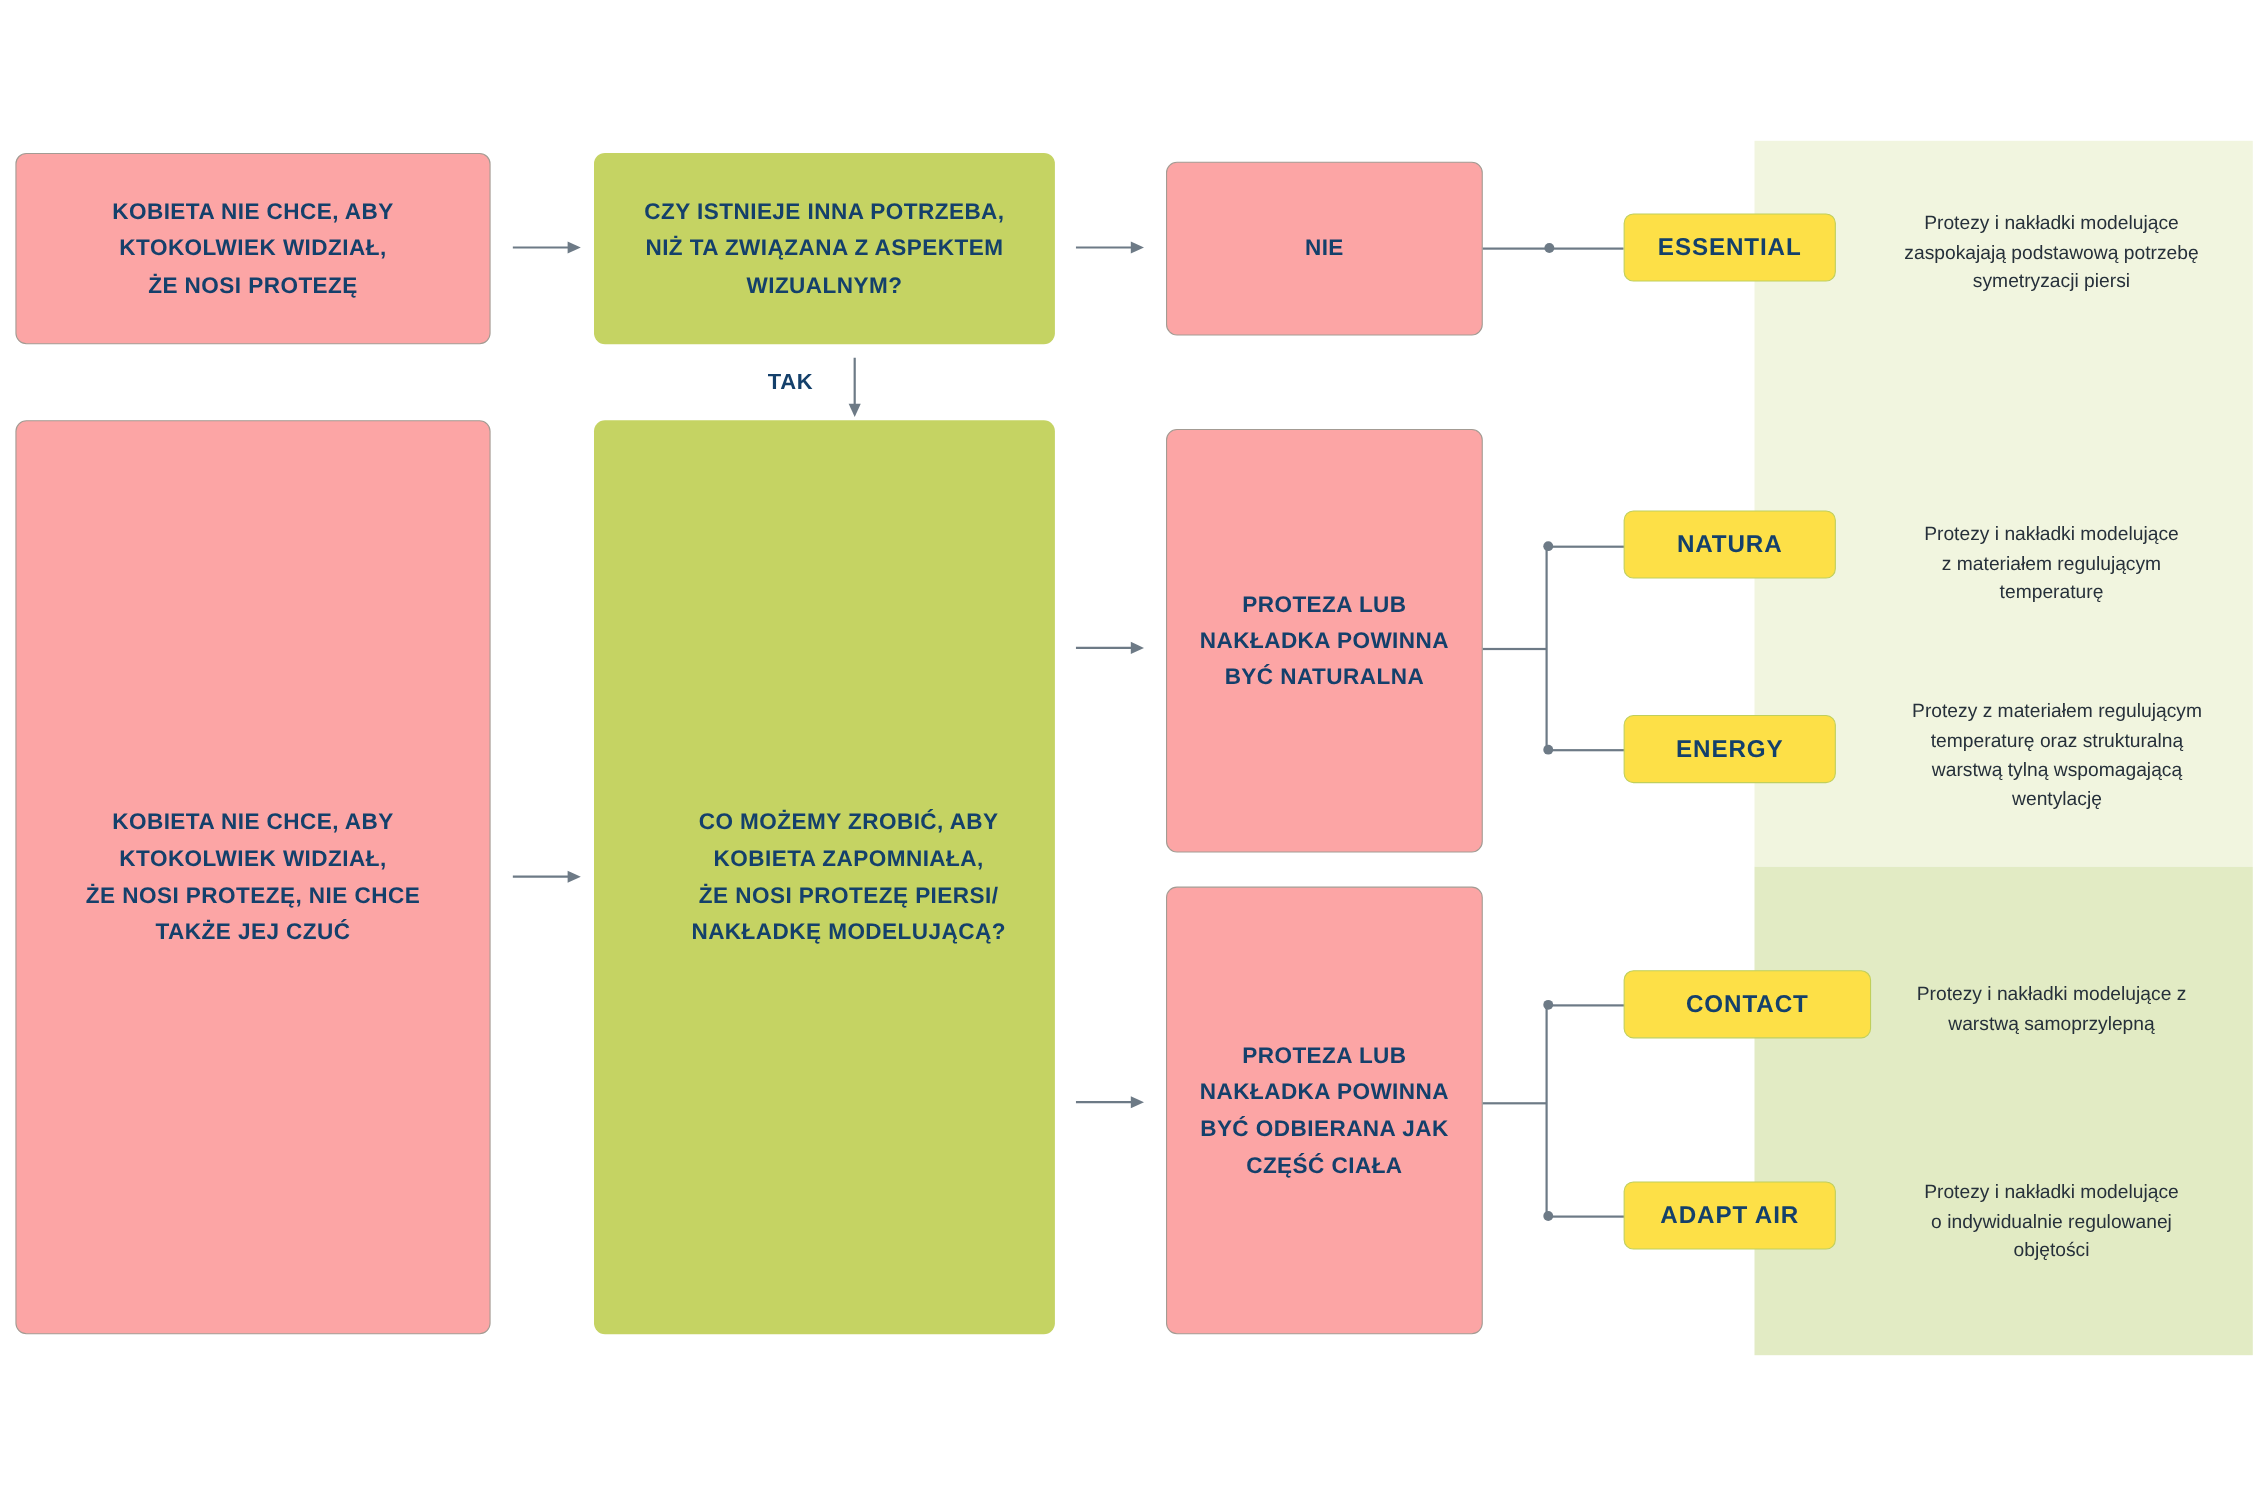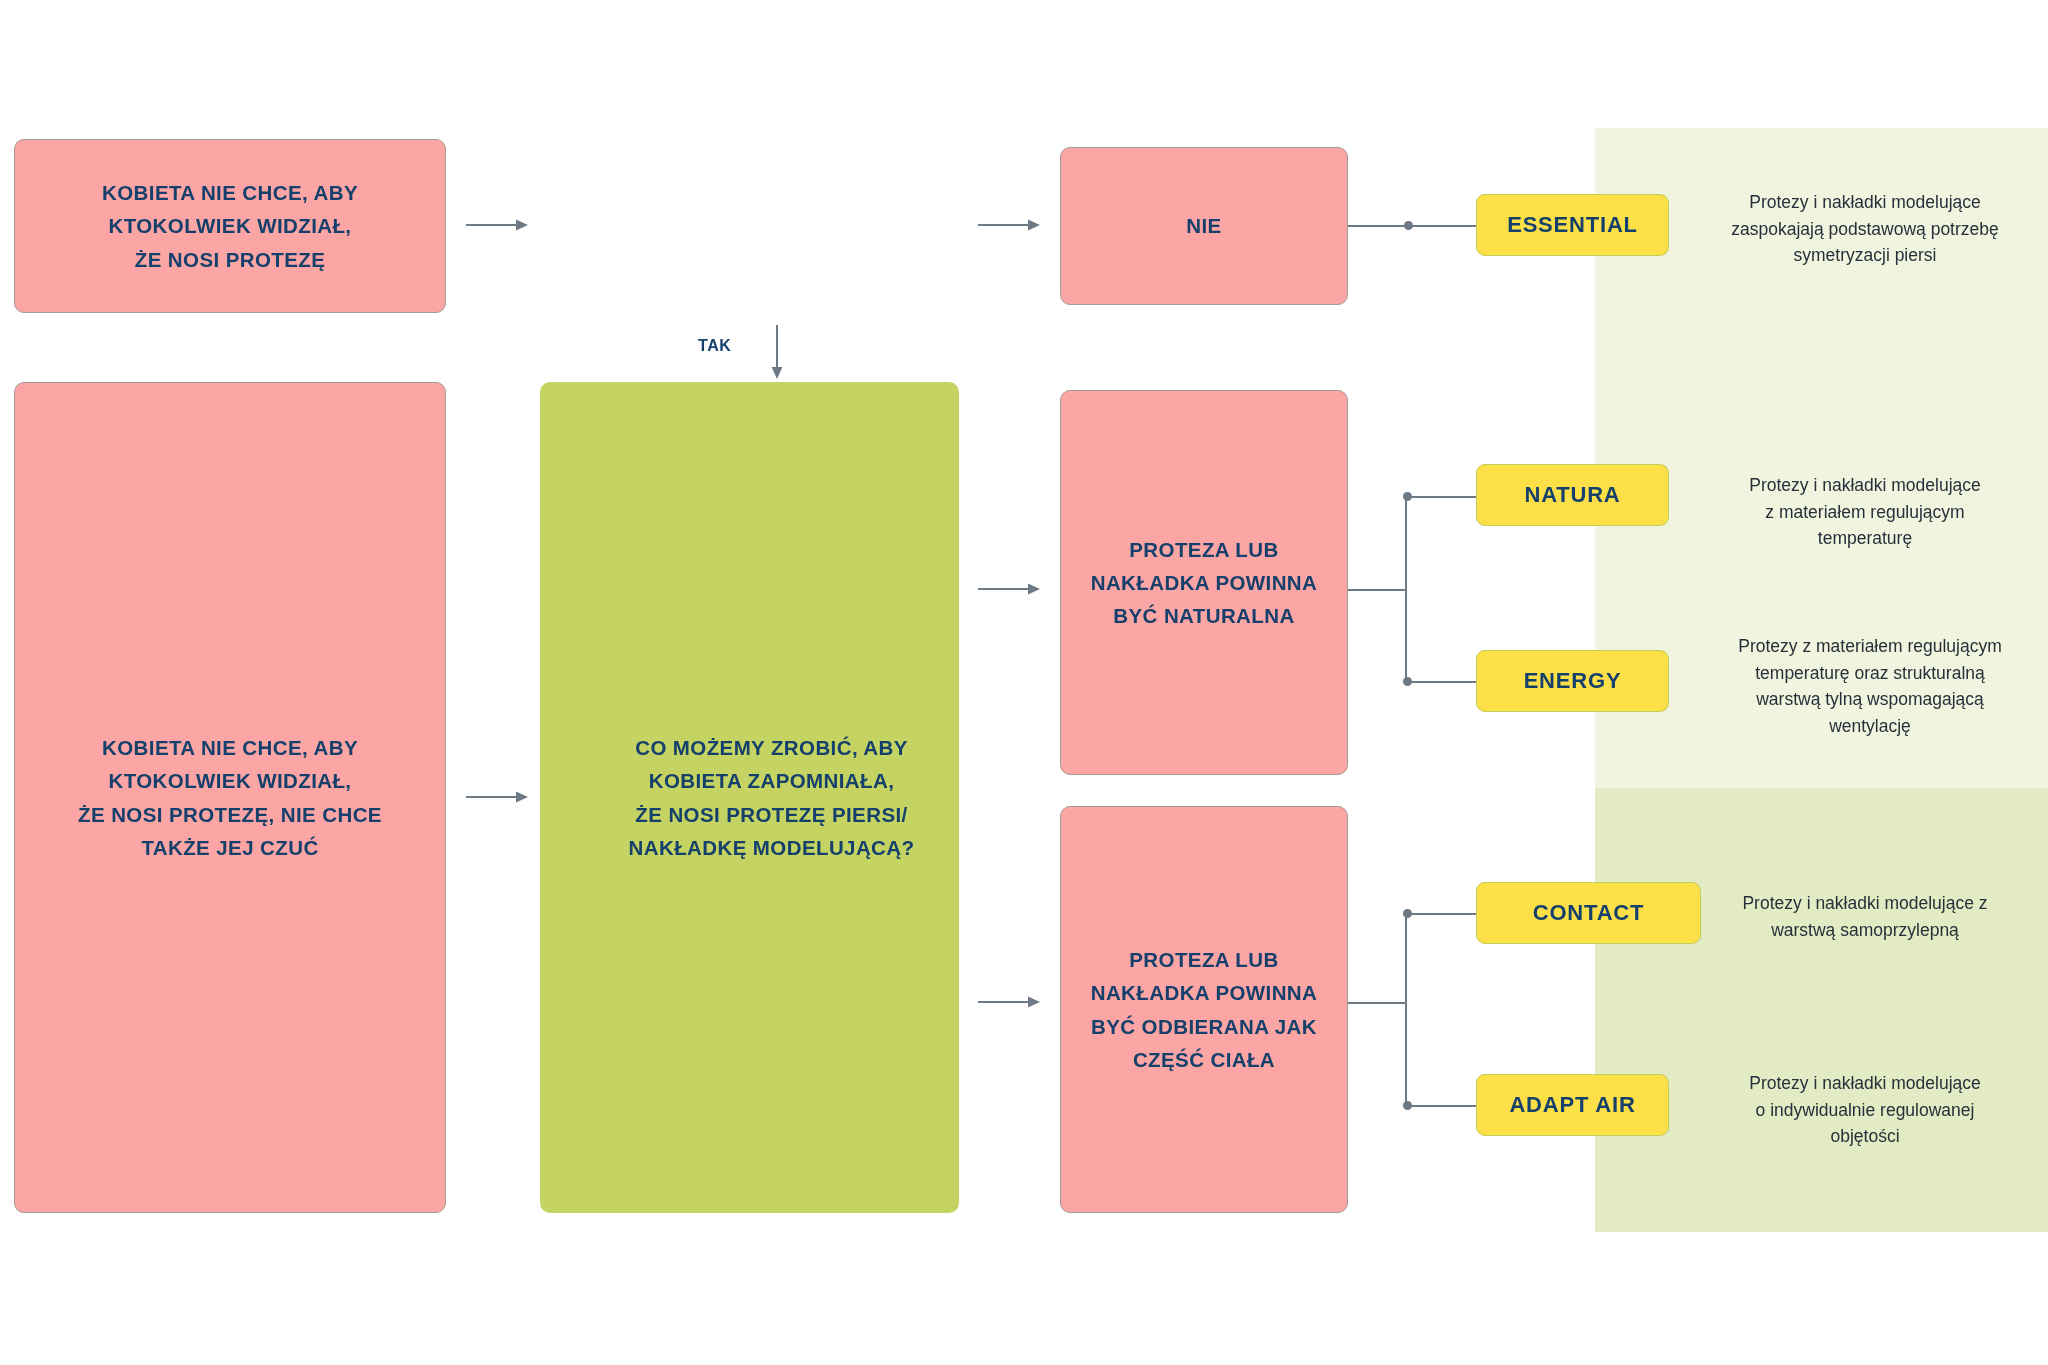--- a/index.html
+++ b/index.html
@@ -89,21 +89,21 @@
   .vline { background: #6d7a86; width: 1.6px; }
   .dot {
     width: 9px; height: 9px; border-radius: 50%;
     background: #6d7a86;
   }
   .arrow-svg { display: block; }
 
   .tak-label {
     color: #14406b;
     font-weight: bold;
-    font-size: 16px;
+    font-size: 20px;
     letter-spacing: 0.6px;
   }
 </style>
 </head>
 <body>
 
 <div id="canvas">
 
   <div class="abs tint-top"></div>
   <div class="abs tint-bottom"></div>
@@ -114,20 +114,25 @@
 ŻE NOSI PROTEZĘ</span>
   </div>
 
   <div class="abs" style="left:466px; top:214px;">
     <svg class="arrow-svg" width="64" height="22" viewBox="0 0 64 22">
       <line x1="0" y1="11" x2="52" y2="11" stroke="#6d7a86" stroke-width="2"></line>
       <polygon points="62,11 50,5.5 50,16.5" fill="#6d7a86"></polygon>
     </svg>
   </div>
 
+  <div class="abs box box-green" style="left:540px; top:139px; width:419px; height:174px;">
+    <span class="box-text">CZY ISTNIEJE INNA POTRZEBA,
+NIŻ TA ZWIĄZANA Z ASPEKTEM
+WIZUALNYM?</span>
+  </div>
 
   <div class="abs" style="left:978px; top:214px;">
     <svg class="arrow-svg" width="64" height="22" viewBox="0 0 64 22">
       <line x1="0" y1="11" x2="52" y2="11" stroke="#6d7a86" stroke-width="2"></line>
       <polygon points="62,11 50,5.5 50,16.5" fill="#6d7a86"></polygon>
     </svg>
   </div>
 
   <div class="abs box box-white" style="left:1060px; top:147px; width:288px; height:158px;">
     <span class="box-text">NIE</span>

